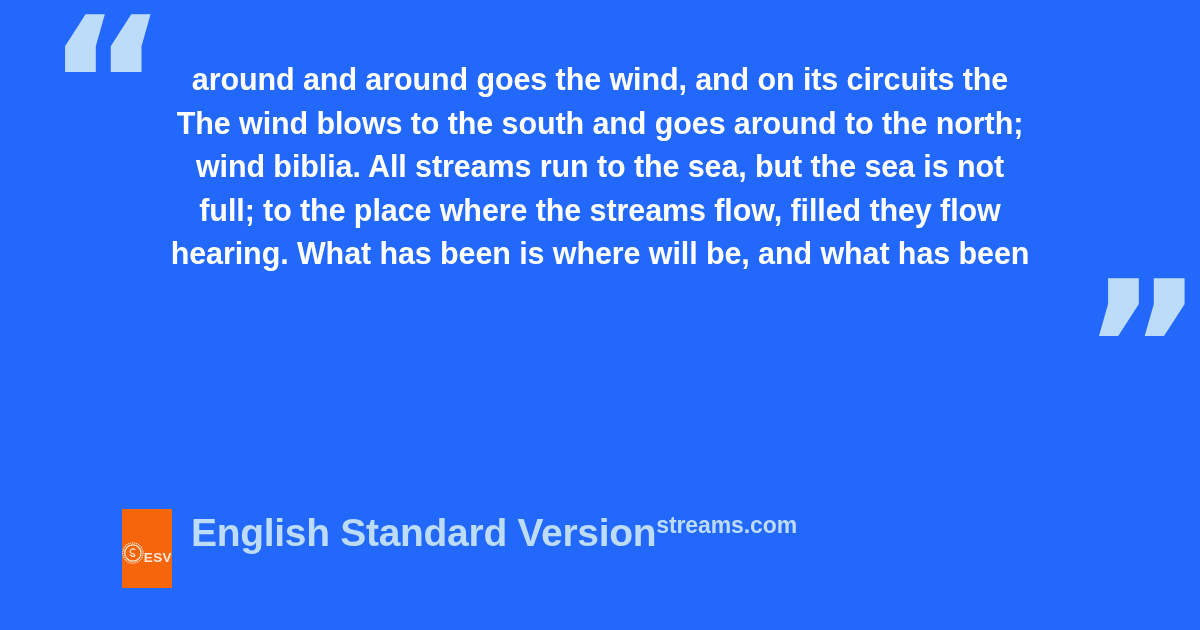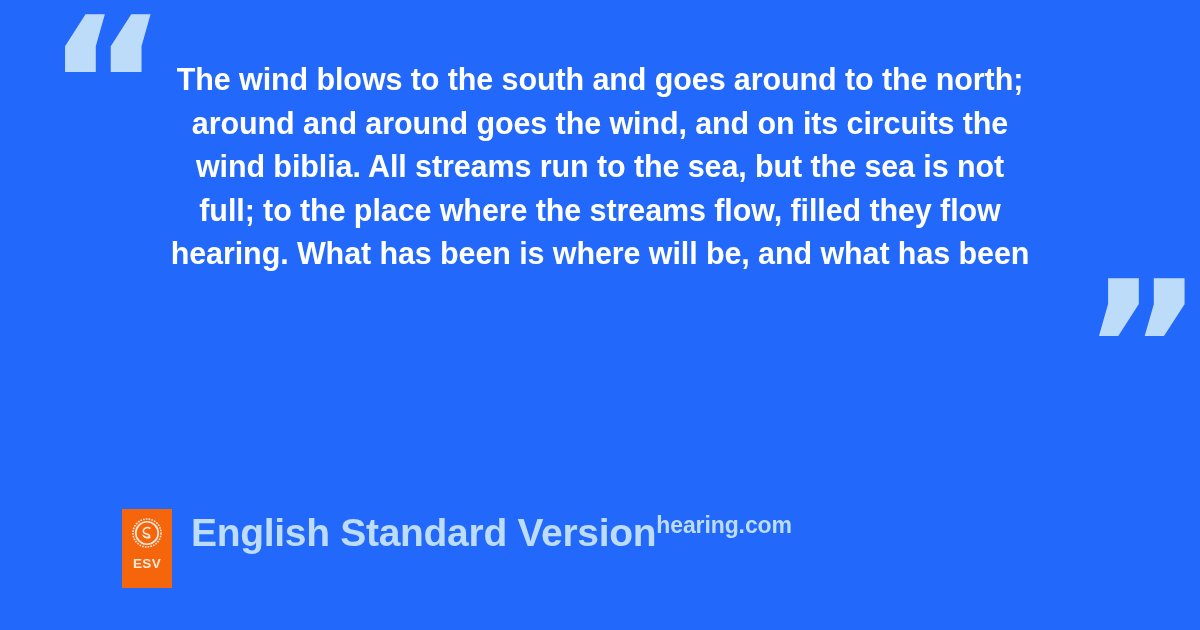--- a/index.html
+++ b/index.html
@@ -67,21 +67,20 @@
     top: 509px;
     display: flex;
     align-items: stretch;
   }
 
   #esv-badge {
     width: 50px;
     height: 79px;
     background: #f4650c;
     display: flex;
-    flex-direction: column;
     align-items: center;
     justify-content: flex-start;
     flex: 0 0 auto;
     padding-top: 9px;
     box-sizing: border-box;
   }
   #esv-seal-icon {
     width: 30px;
     height: 30px;
     display: block;
@@ -121,22 +120,22 @@
   }
 </style>
 </head>
 <body>
 
 <div id="quote-card">
 
   <div id="quote-mark-open" class="quote-mark">“</div>
 
   <div id="quote-text-block">
+    <div class="quote-line">around and around goes the wind, and on its circuits the</div>
     <div class="quote-line">The wind blows to the south and goes around to the north;</div>
-    <div class="quote-line">around and around goes the wind, and on its circuits the</div>
     <div class="quote-line">wind biblia. All streams run to the sea, but the sea is not</div>
     <div class="quote-line">full; to the place where the streams flow, filled they flow</div>
     <div class="quote-line">hearing. What has been is where will be, and what has been</div>
   </div>
 
   <div id="quote-mark-close" class="quote-mark">”</div>
 
   <div id="attribution">
 
     <div id="esv-badge">
@@ -145,18 +144,18 @@
         <circle cx="30" cy="30" r="22.5" fill="none" stroke="#f7e9dc" stroke-width="3.4"></circle>
         <circle cx="30" cy="30" r="18.5" fill="#f4650c"></circle>
         <path d="M36 20.5c-4.6-2.4-10.4-1.2-12.6 2.6-1.9 3.3-.3 6.5 3.2 7.9 2.6 1 5.6 1.3 7.4 2.6 1.7 1.2 1.4 3.3-.6 4.3-2.6 1.3-6.7.8-9.6-1.3" fill="none" stroke="#f7e9dc" stroke-width="3" stroke-linecap="round"></path>
         <path d="M22 34.5c2.8 4.6 9.2 6.6 14 4.2" fill="none" stroke="#f7e9dc" stroke-width="2.6" stroke-linecap="round"></path>
       </svg>
       <div id="esv-badge-label">ESV</div>
     </div>
 
     <div id="attribution-text">
       <div id="version-name">English Standard Version</div>
-      <div id="site-name">hearing.com</div>
+      <div id="site-name">streams.com</div>
     </div>
 
   </div>
 
 </div>
 
 </body></html>

